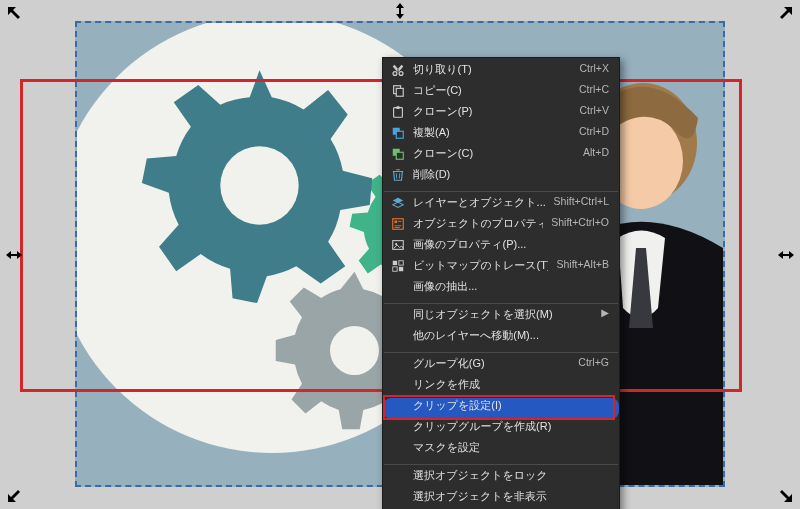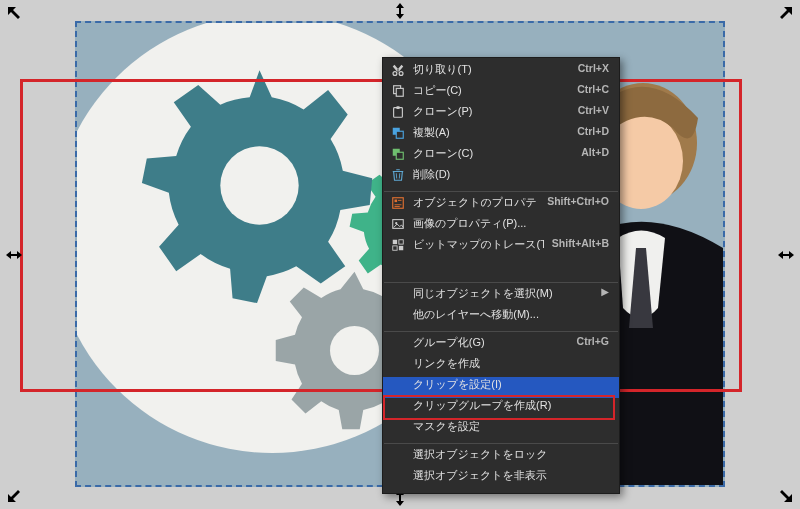--- a/index.html
+++ b/index.html
@@ -64,23 +64,23 @@
     box-shadow:3px 3px 8px rgba(0,0,0,.45);
     padding:4px 0;
   }
   .menu-item{
     display:flex;align-items:flex-start;height:21px;padding:0 10px 0 6px;
     cursor:pointer;position:relative;
   }
   .menu-item .micon{width:18px;height:16px;display:flex;align-items:center;justify-content:center;flex:0 0 18px;}
   .menu-item .micon svg{width:14px;height:14px;}
   .menu-item .mlabel{flex:1 1 auto;padding-left:6px;white-space:nowrap;overflow:hidden;}
-  .menu-item .mshortcut{flex:0 0 auto;color:var(--menu-shortcut);font-size:10.5px;padding-left:8px;font-weight:bold;}
+  .menu-item .mshortcut{flex:0 0 auto;color:var(--menu-shortcut);font-size:10.5px;padding-left:8px;}
   .menu-item .msub{flex:0 0 auto;color:var(--menu-shortcut);font-size:10px;padding-left:8px;}
-  .menu-item.highlight{background:var(--menu-hover);}
+  .menu-item.highlight{background:var(--menu-hover);border-radius:8px;}
   .menu-item.highlight .mshortcut{color:#dce6f7;}
   .menu-sep{height:1px;margin:3px 1px;background:var(--menu-sep);}
   
   .hl-box{position:absolute;pointer-events:none;border:2px solid var(--selection-red);}
 </style>
 </head>
 <body>
 
 <div class="canvas">
   <div class="circle-bg"></div>
@@ -223,20 +223,30 @@
           <path d="M6 6 L6.5 12 M10 6 L9.5 12" stroke="#5fa8d3" stroke-width="1"></path>
         </svg>
       </span>
       <span class="mlabel">削除(D)</span>
       <span class="mshortcut"></span>
     </div>
     <div class="menu-sep"></div>
     <div class="menu-item">
       <span class="micon">
         <svg viewBox="0 0 16 16">
+          <path d="M8 2 L14 5 L8 8 L2 5 Z" fill="#5fa8d3"></path>
+          <path d="M8 7 L14 10 L8 13 L2 10 Z" fill="none" stroke="#5fa8d3" stroke-width="1.2"></path>
+        </svg>
+      </span>
+      <span class="mlabel">レイヤーとオブジェクト...</span>
+      <span class="mshortcut">Shift+Ctrl+L</span>
+    </div>
+    <div class="menu-item">
+      <span class="micon">
+        <svg viewBox="0 0 16 16">
           <rect x="2" y="2" width="12" height="12" fill="none" stroke="#e07030" stroke-width="1.3"></rect>
           <rect x="4" y="4" width="3" height="3" fill="#e07030"></rect>
           <path d="M8 5 L12 5 M4 10 L12 10 M4 12 L10 12" stroke="#e07030" stroke-width="1"></path>
         </svg>
       </span>
       <span class="mlabel">オブジェクトのプロパティ(O)...</span>
       <span class="mshortcut">Shift+Ctrl+O</span>
     </div>
     <div class="menu-item">
       <span class="micon">
@@ -256,20 +266,21 @@
           <rect x="9" y="2" width="5" height="5" fill="none" stroke="#ccc"></rect>
           <rect x="2" y="9" width="5" height="5" fill="none" stroke="#ccc"></rect>
           <rect x="9" y="9" width="5" height="5" fill="#ccc"></rect>
         </svg>
       </span>
       <span class="mlabel">ビットマップのトレース(T)...</span>
       <span class="mshortcut">Shift+Alt+B</span>
     </div>
     <div class="menu-item">
       <span class="micon"></span>
+      <span class="mlabel">画像の抽出...</span>
       <span class="mshortcut"></span>
     </div>
     <div class="menu-sep"></div>
     <div class="menu-item">
       <span class="micon"></span>
       <span class="mlabel">同じオブジェクトを選択(M)</span>
       <span class="msub">▶</span>
     </div>
     <div class="menu-item">
       <span class="micon"></span>

